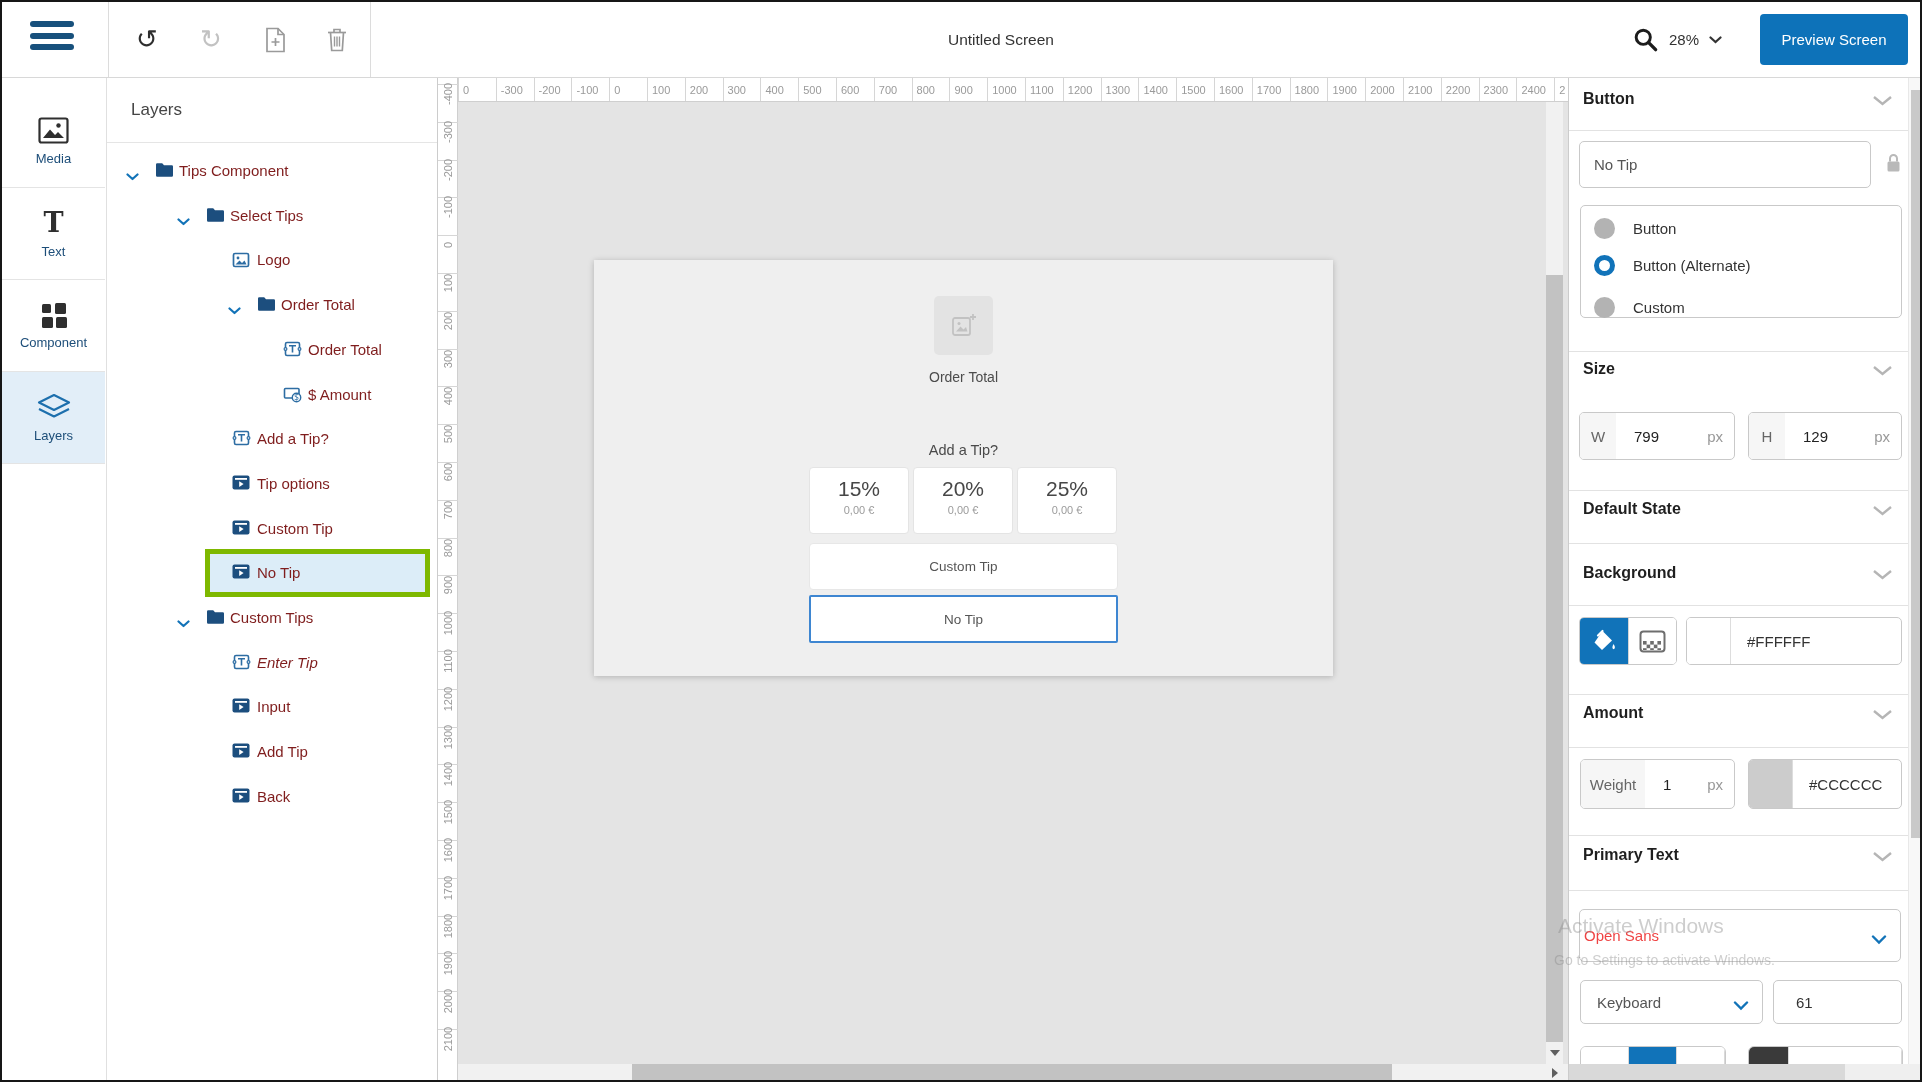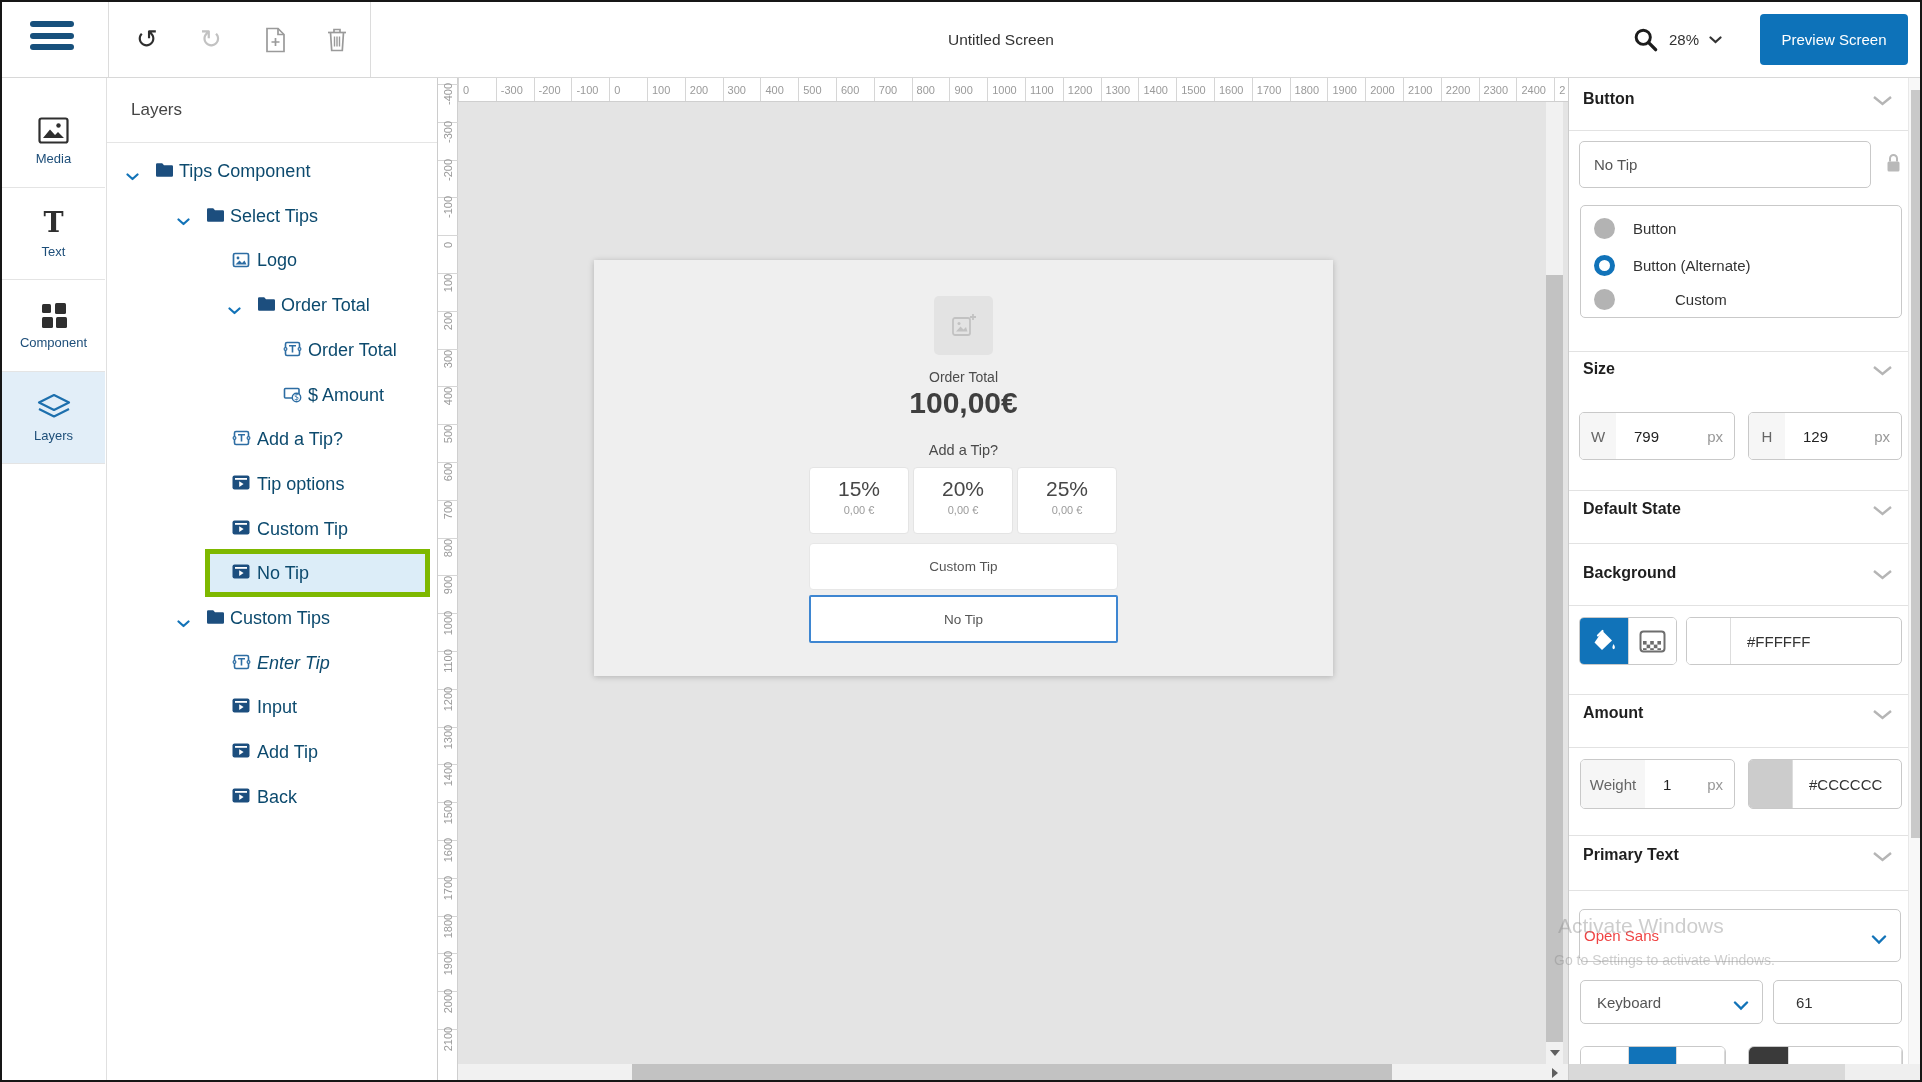--- a/index.html
+++ b/index.html
@@ -27,21 +27,21 @@
   .tserif { font-family:"DejaVu Serif", serif; font-size:27px; font-weight:bold; color:#2f2f2f; line-height:28px; }
 
   
   .layers-panel { position:absolute; left:104px; top:76px; width:332px; height:1006px; background:#fff; border-left:1px solid #e0e0e0; border-right:1px solid #cccccc; overflow:hidden; }
   .lp-title { position:absolute; left:24px; top:22px; font-size:17px; color:#454545; }
   .lp-div { position:absolute; left:0; top:64px; width:100%; height:1px; background:#e5e5e5; }
   #tree { position:absolute; left:0; top:0; width:100%; height:100%; }
   .trow { position:absolute; left:0; width:100%; height:44px; z-index:1; cursor:pointer; }
   .trow .tchev { position:absolute; top:18px; }
   .trow .ticon { position:absolute; top:13px; }
-  .trow .tlabel { position:absolute; top:0; line-height:44px; font-size:18px; color:#0c4a6e; white-space:nowrap; }
+  .trow .tlabel { position:absolute; top:0; line-height:44px; font-size:15px; color:#7f1d1d; white-space:nowrap; }
   .greenbox { position:absolute; left:98px; width:225px; height:48px; background:#dcedf8; border:5px solid #7eb800; z-index:0; }
 
   
   .vruler { position:absolute; left:436px; top:76px; width:20px; height:1006px; background:#fff; border-right:1px solid #cfcfcf; z-index:2; }
   .vcell { position:absolute; left:-7px; width:34px; text-align:center; transform:rotate(-90deg); font-size:11px; color:#9a9a9a; }
   .vtick { position:absolute; left:0; width:20px; height:1px; background:#d6d6d6; }
   .hruler { position:absolute; left:456px; top:76px; width:1110px; height:24px; background:#fff; border-bottom:1px solid #cfcfcf; overflow:hidden; z-index:2; }
   .hcell { position:absolute; top:0; width:38px; height:24px; border-left:1px solid #d6d6d6; font-size:11px; color:#9a9a9a; line-height:24px; padding-left:4px; }
   .canvasbg { position:absolute; left:456px; top:100px; width:1110px; height:962px; background:#e4e4e4; }
 
@@ -401,21 +401,20 @@
   <div class="artboard">
     <div class="ph">
       <svg width="30" height="30" viewBox="0 0 30 30">
           <rect x="4" y="7" width="17" height="17" rx="2" fill="none" stroke="#c2c2c2" stroke-width="1.8"></rect>
           <path d="M7 20.5 L11.5 15.5 L14.5 18.5 L17 16 L18.5 20.5 Z" fill="#c2c2c2"></path>
           <circle cx="10" cy="12.5" r="1.5" fill="#c2c2c2"></circle>
           <path d="M24 3 v6 M21 6 h6" stroke="#c2c2c2" stroke-width="1.8"></path>
         </svg>
     </div>
     <div class="ot-lbl">Order Total</div>
-    <div class="ot-val">100,00€</div>
     <div class="addtip">Add a Tip?</div>
     <div id="tip-row">
         <div class="tipbtn">
           <span class="pct">15%</span>
           <span class="amt">0,00 €</span>
         </div>
         <div class="tipbtn">
           <span class="pct">20%</span>
           <span class="amt">0,00 €</span>
         </div>
@@ -458,21 +457,21 @@
 
     <div class="pin" style="left:11px; top:127px; width:322px; height:113px" id="variant-group">
         <div class="vrow" style="top: 9px;">
           <span class="rad off"></span>
           <span class="vl">Button</span>
         </div>
         <div class="vrow" style="top: 46px;">
           <span class="rad on"></span>
           <span class="vl">Button (Alternate)</span>
         </div>
-        <div class="vrow" style="top: 80px; gap: 42px;">
+        <div class="vrow" style="top: 88px;">
           <span class="rad off"></span>
           <span class="vl">Custom</span>
         </div>
       </div>
 
     <div class="pdiv" style="top:273px"></div>
     <div class="sec-h" style="top:282px">Size</div>
     <span class="sec-chev" style="top:284px"><svg width="21" height="11" viewBox="0 0 21 11">
           <path d="M2 2 L10.5 9 L19 2" fill="none" stroke="#b5b5b5" stroke-width="2.4"></path>
         </svg></span>

